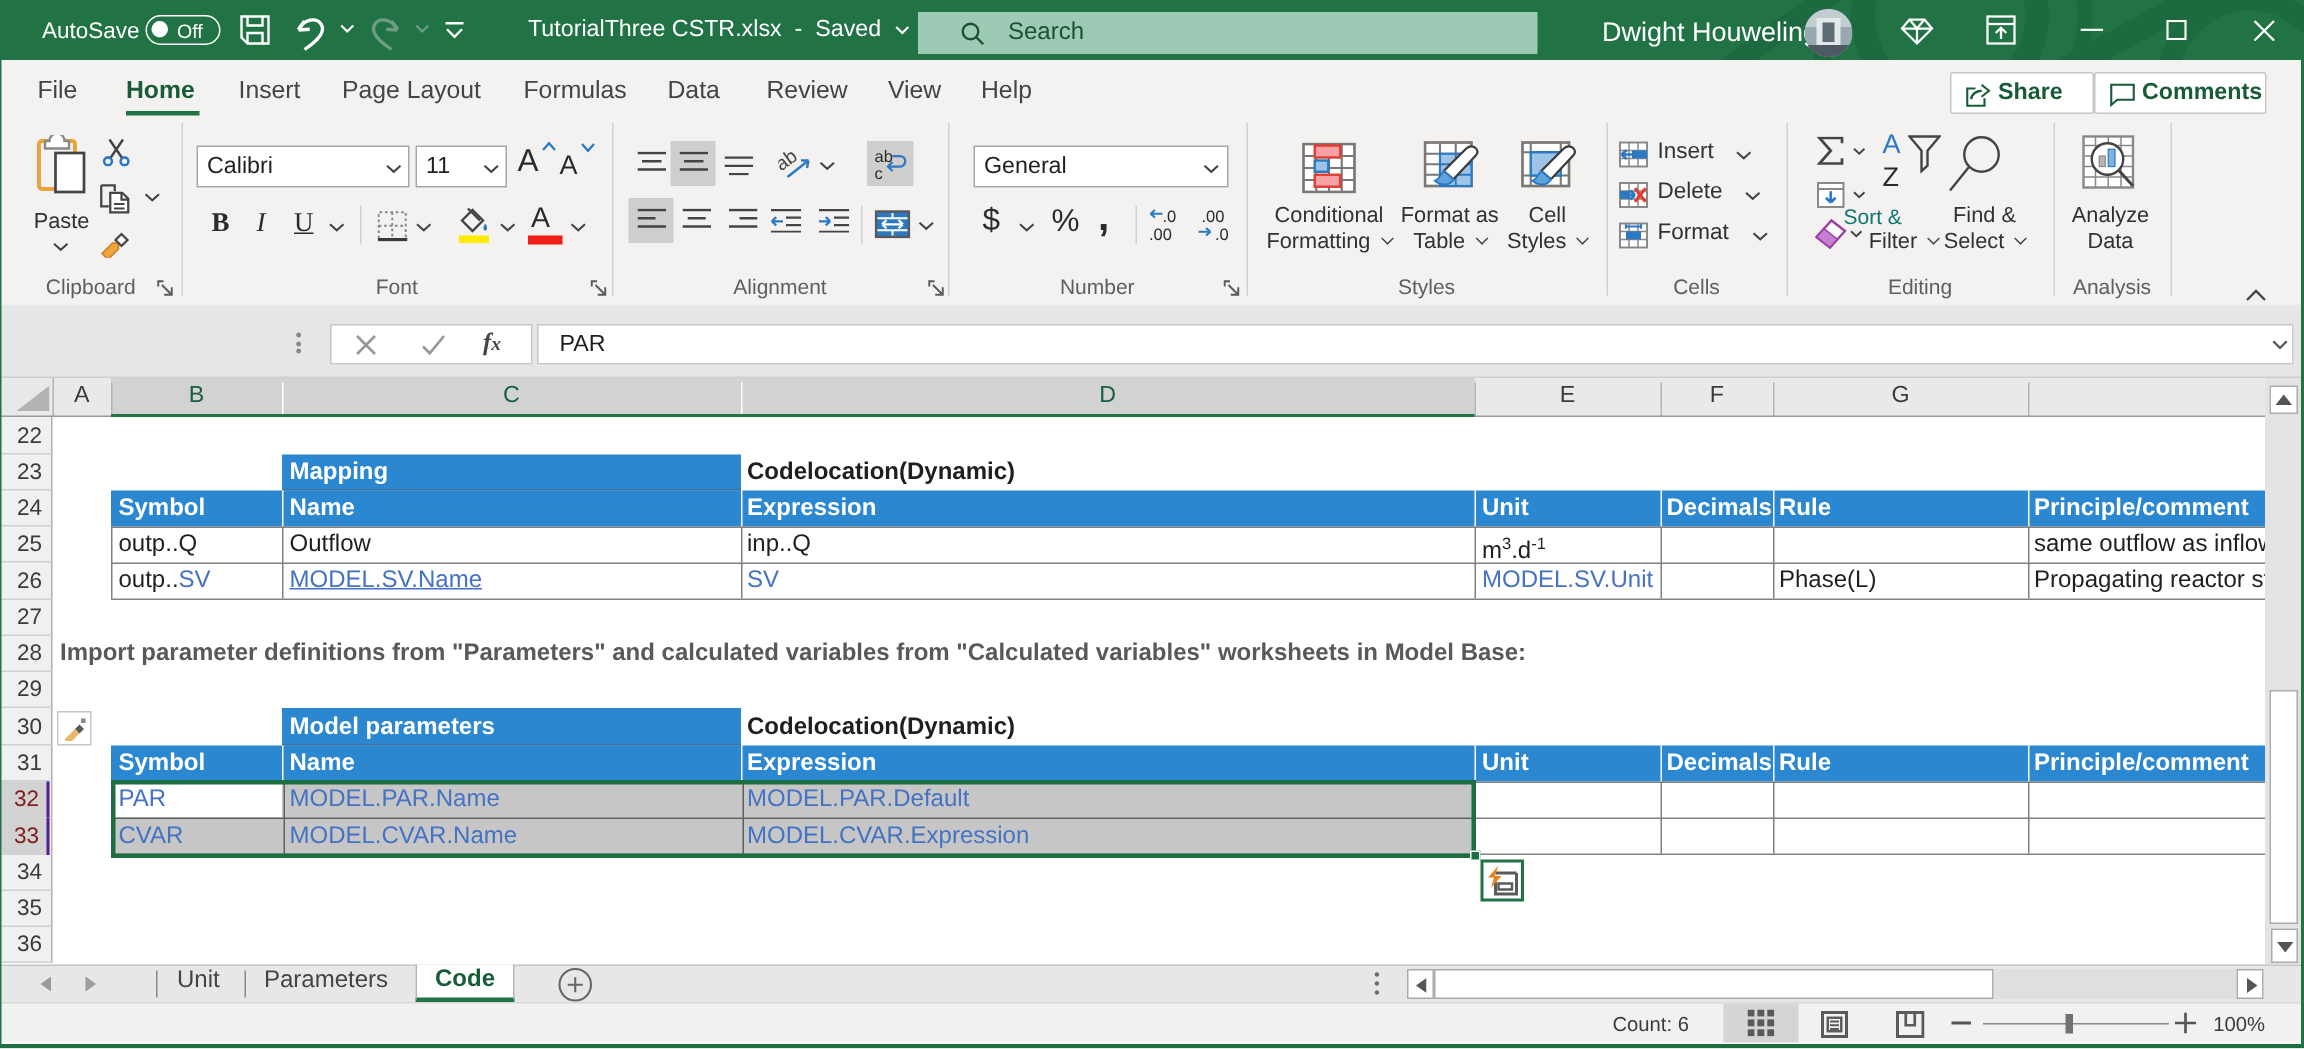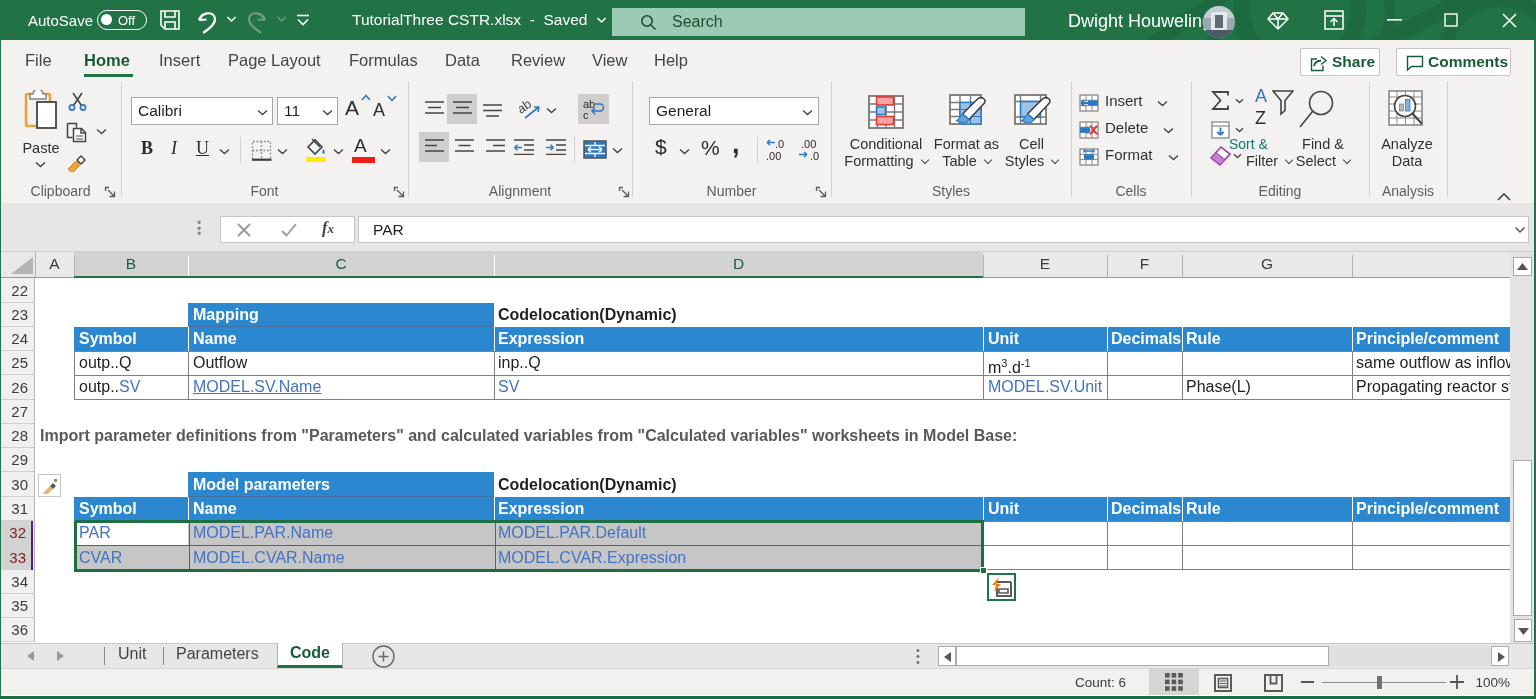--- a/index.html
+++ b/index.html
@@ -116,21 +116,21 @@
       <div class="abs" style="left:84px;top:11px;font-weight:bold;color:#185c37;">Home</div>
       <div class="abs" style="left:84px;top:34px;width:49px;height:3px;background:#217346;"></div>
       <div class="abs" style="left:159px;top:11px;">Insert</div>
       <div class="abs" style="left:228px;top:11px;">Page Layout</div>
       <div class="abs" style="left:349px;top:11px;">Formulas</div>
       <div class="abs" style="left:445px;top:11px;">Data</div>
       <div class="abs" style="left:511px;top:11px;">Review</div>
       <div class="abs" style="left:592px;top:11px;">View</div>
       <div class="abs" style="left:654px;top:11px;">Help</div>
 
-      <div class="abs" style="left:1300px;top:8px;width:80px;height:28px;border:1px solid #c8c6c4;border-radius:2px;background:#fff;">
+      <div class="abs" style="left:1300px;top:8px;width:96px;height:28px;border:1px solid #c8c6c4;border-radius:2px;background:#fff;">
         <svg class="abs" style="left:9px;top:5px;" width="18" height="18" viewBox="0 0 18 18" fill="none" stroke="#185c37" stroke-width="1.4">
           <path d="M7 5 h-5.5 v11.5 h11.5 v-5"></path>
             <path d="M4 12 q1-5 7-5.5"></path>
             <path d="M11 2.5 l5 4 -5 4"></path>
             <path d="M11 6.5 q-6 .5 -7 5.5"></path>
         </svg>
         <div class="abs" style="left:31px;top:4px;font-size:15.5px;font-weight:bold;color:#185c37;">Share</div>
       </div>
       <div class="abs" style="left:1396px;top:8px;width:115px;height:28px;border:1px solid #c8c6c4;border-radius:2px;background:#fff;">
         <svg class="abs" style="left:9px;top:5px;" width="18" height="18" viewBox="0 0 18 18" fill="none" stroke="#185c37" stroke-width="1.4">

